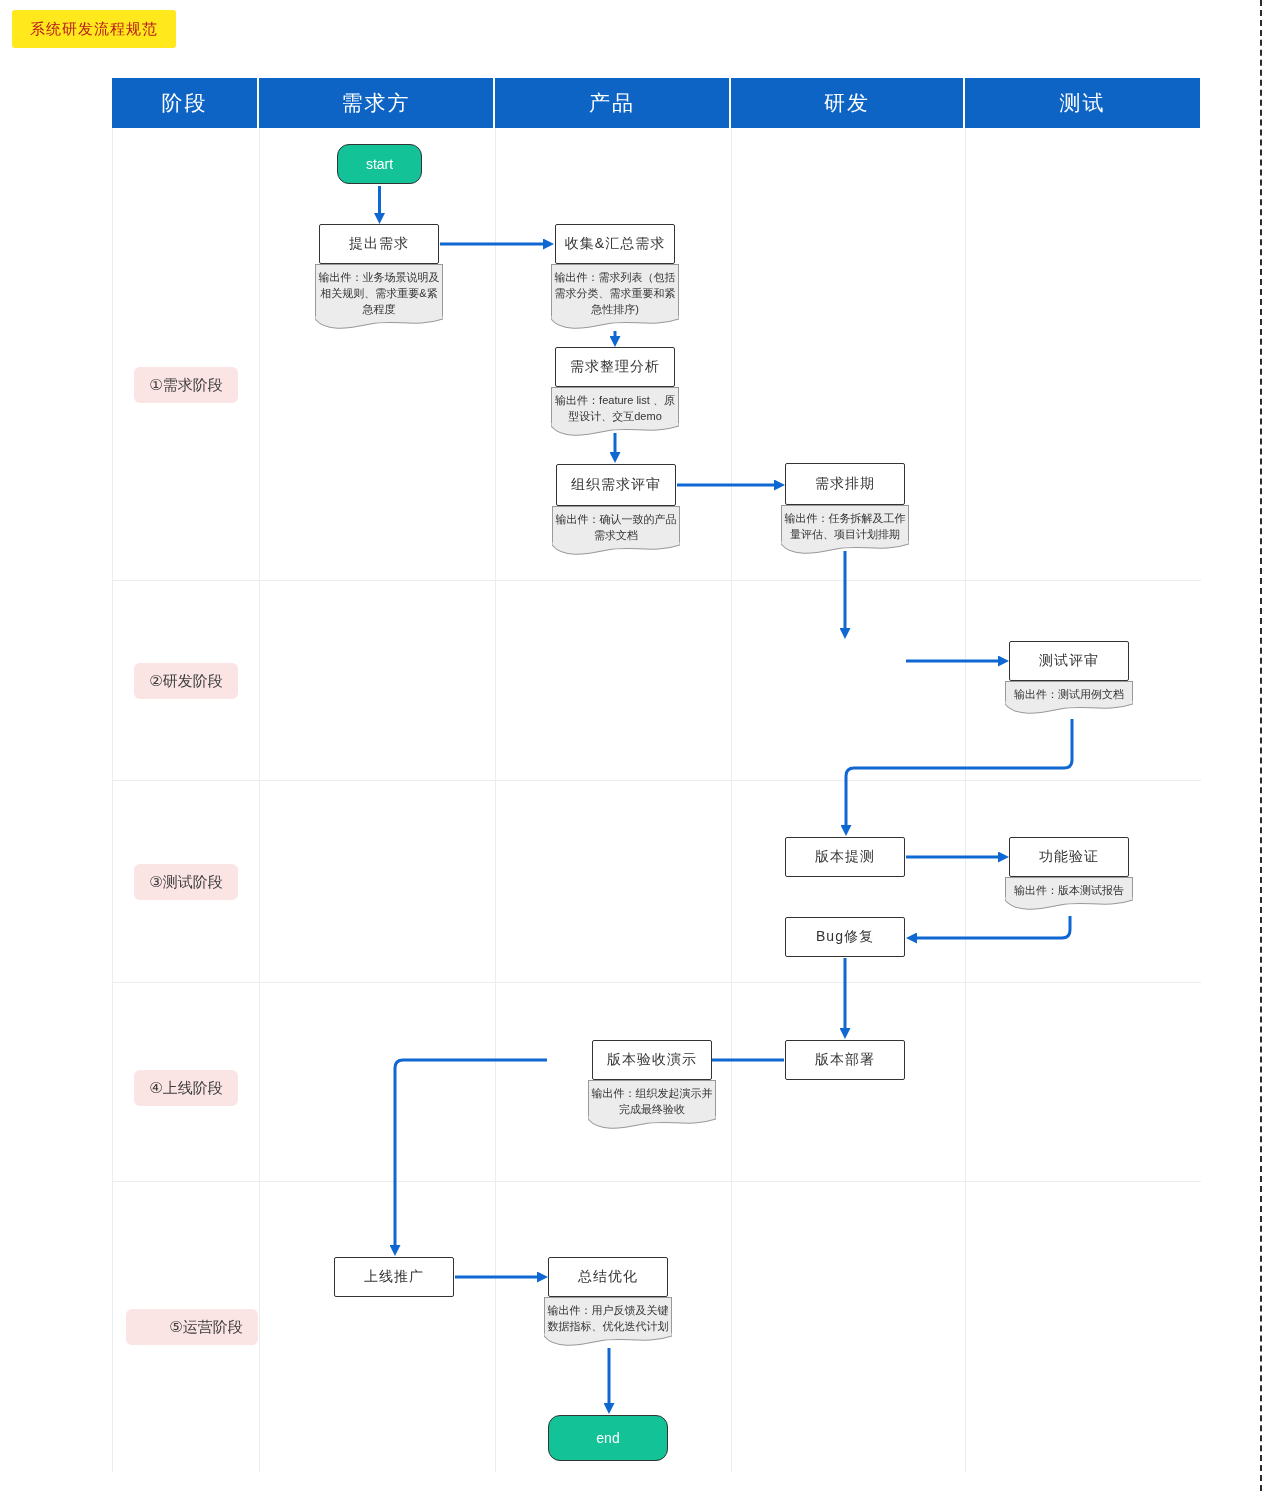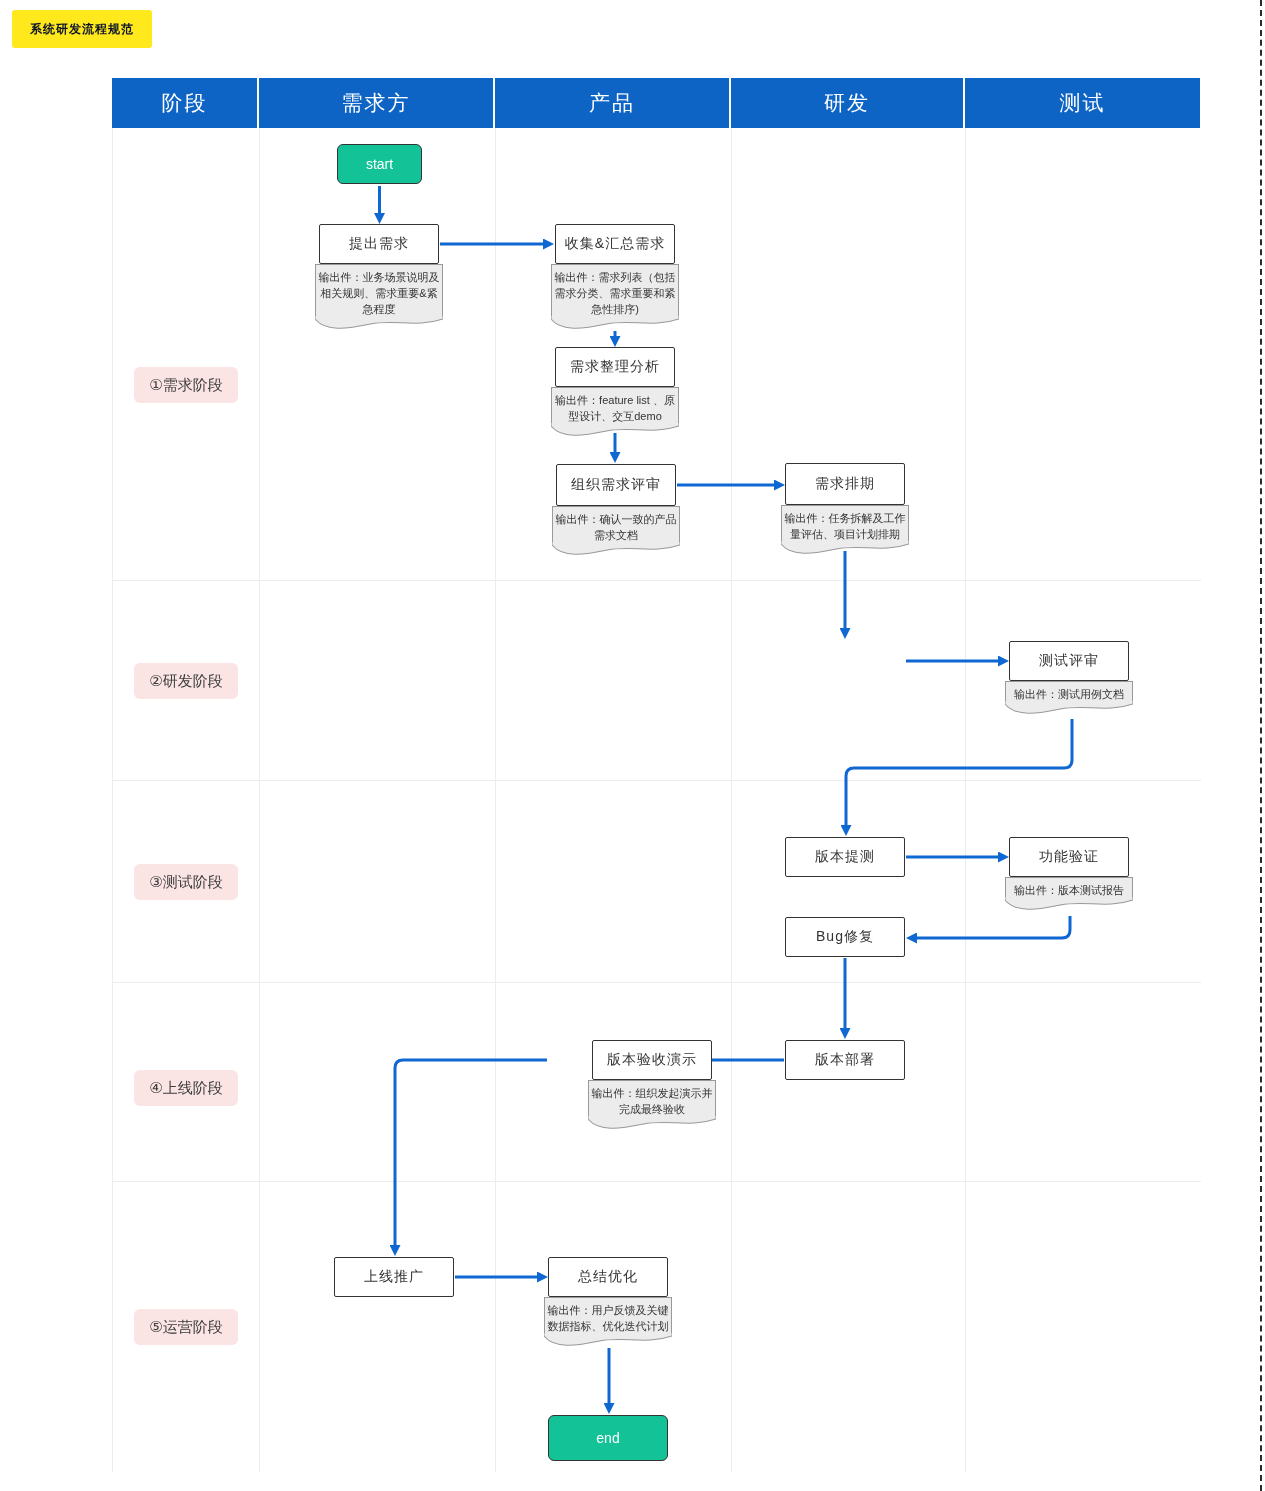--- a/index.html
+++ b/index.html
@@ -2,21 +2,21 @@
 <html><head>
 <meta charset="utf-8">
 <style>
   html,body{margin:0;padding:0;background:#ffffff;}
   body{font-family:"Liberation Sans","DejaVu Sans",sans-serif;color:#333;}
   #canvas{position:relative;width:1265px;height:1491px;background:#ffffff;overflow:hidden;}
 
   
   .title-badge{position:absolute;left:12px;top:10px;height:38px;padding:0 18px;
     background:#FFE81C;border-radius:3px;display:flex;align-items:center;
-    font-size:12px;font-weight:bold;color:#0f172a;letter-spacing:1px;}
+    font-size:15px;font-weight:normal;color:#b91c1c;letter-spacing:1px;}
 
   
   .page-break{position:absolute;left:1260px;top:0;height:1491px;width:0;
     border-left:2px dashed #2b2b2b;}
 
   
   .lane-header{position:absolute;top:78px;height:50px;background:#0D64C4;
     display:flex;align-items:center;justify-content:center;
     color:#fff;font-size:21px;letter-spacing:2px;box-sizing:border-box;
     border-right:2px solid #ffffff;}
@@ -33,21 +33,21 @@
   .cell.cb{border-bottom:none;}
 
   
   .phase-label{position:absolute;width:104px;height:36px;background:#FBE4E4;border-radius:6px;
     display:flex;align-items:center;justify-content:center;font-size:15px;color:#3d3d3d;}
 
   
   .node{position:absolute;}
   .box{box-sizing:border-box;height:40px;background:#fff;border:1.5px solid #333;border-radius:2px;
     display:flex;align-items:center;justify-content:center;font-size:14px;color:#333;letter-spacing:1px;}
-  .terminal{box-sizing:border-box;background:#13C296;border:1.5px solid #333;border-radius:6px;
+  .terminal{box-sizing:border-box;background:#13C296;border:1.5px solid #333;border-radius:12px;
     display:flex;align-items:center;justify-content:center;font-size:14px;color:#fff;}
   .note{position:relative;left:-4px;width:128px;margin-top:0;}
   .note-text{box-sizing:border-box;background:#ECECEC;border:1px solid #999;border-bottom:none;
     font-size:11px;line-height:16px;color:#333;text-align:center;padding:4px 2px 0 2px;}
   .wave{display:block;width:100%;height:16px;margin-top:-1px;}
 
   
   .connectors{position:absolute;left:0;top:0;pointer-events:none;}
 </style>
 </head>
@@ -90,21 +90,21 @@
       <div class="cell cb"></div>
       <div class="cell cb"></div>
       <div class="cell cb"></div>
       <div class="cell cr cb"></div>
   </div>
 
   <div class="phase-label" style="left:134px;top:367px;">①需求阶段</div>
   <div class="phase-label" style="left:134px;top:663px;">②研发阶段</div>
   <div class="phase-label" style="left:134px;top:864px;">③测试阶段</div>
   <div class="phase-label" style="left:134px;top:1070px;">④上线阶段</div>
-  <div class="phase-label" style="left:134px;top:1309px;">⑤运营阶段</div>
+  <div class="phase-label" style="left:126px;top:1309px;padding-left:28px;">⑤运营阶段</div>
 
   <svg class="connectors" width="1265" height="1491">
     <defs>
       <marker id="arrow" viewBox="0 0 12 12" refX="0" refY="6" markerWidth="11" markerHeight="11" orient="auto" markerUnits="userSpaceOnUse">
         <path d="M0,0 L12,6 L0,12 Z" fill="#0F67D2"></path>
       </marker>
     </defs>
     <g fill="none" stroke="#0F67D2" stroke-width="3">
       <path d="M379.5,186 L379.5,213" marker-end="url(#arrow)"></path>
       <path d="M440,244 L543,244" marker-end="url(#arrow)"></path>

